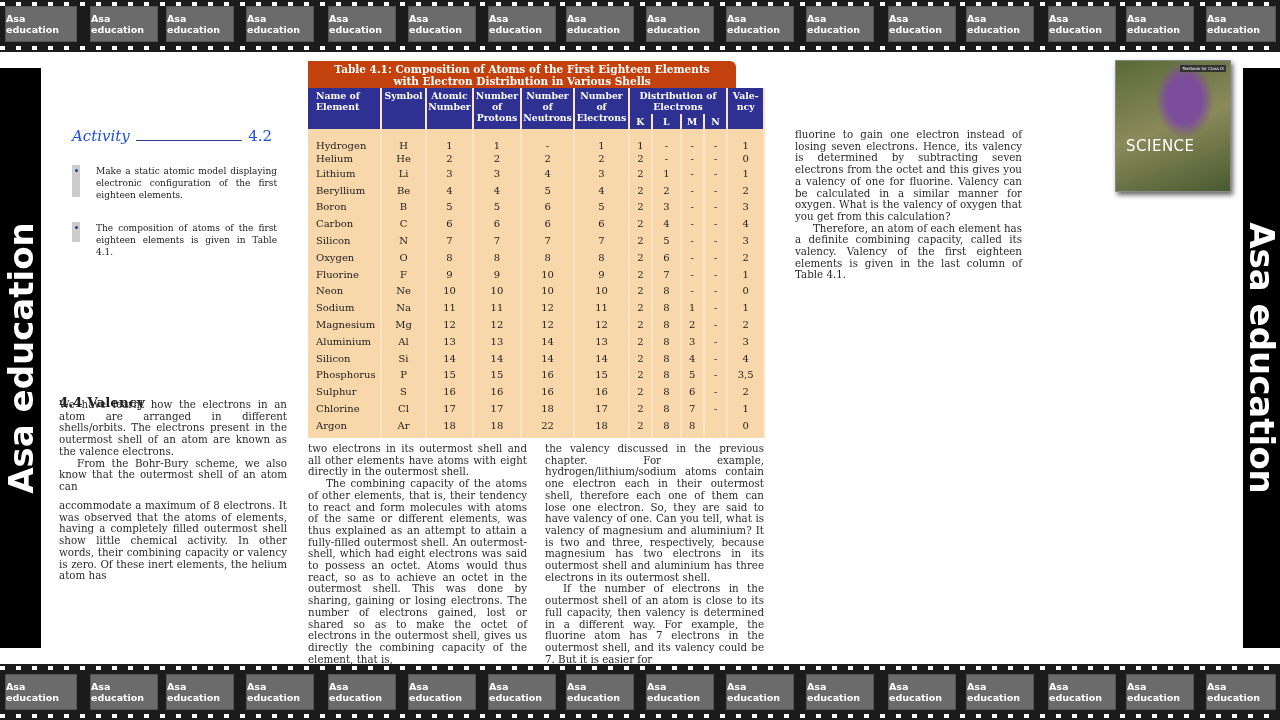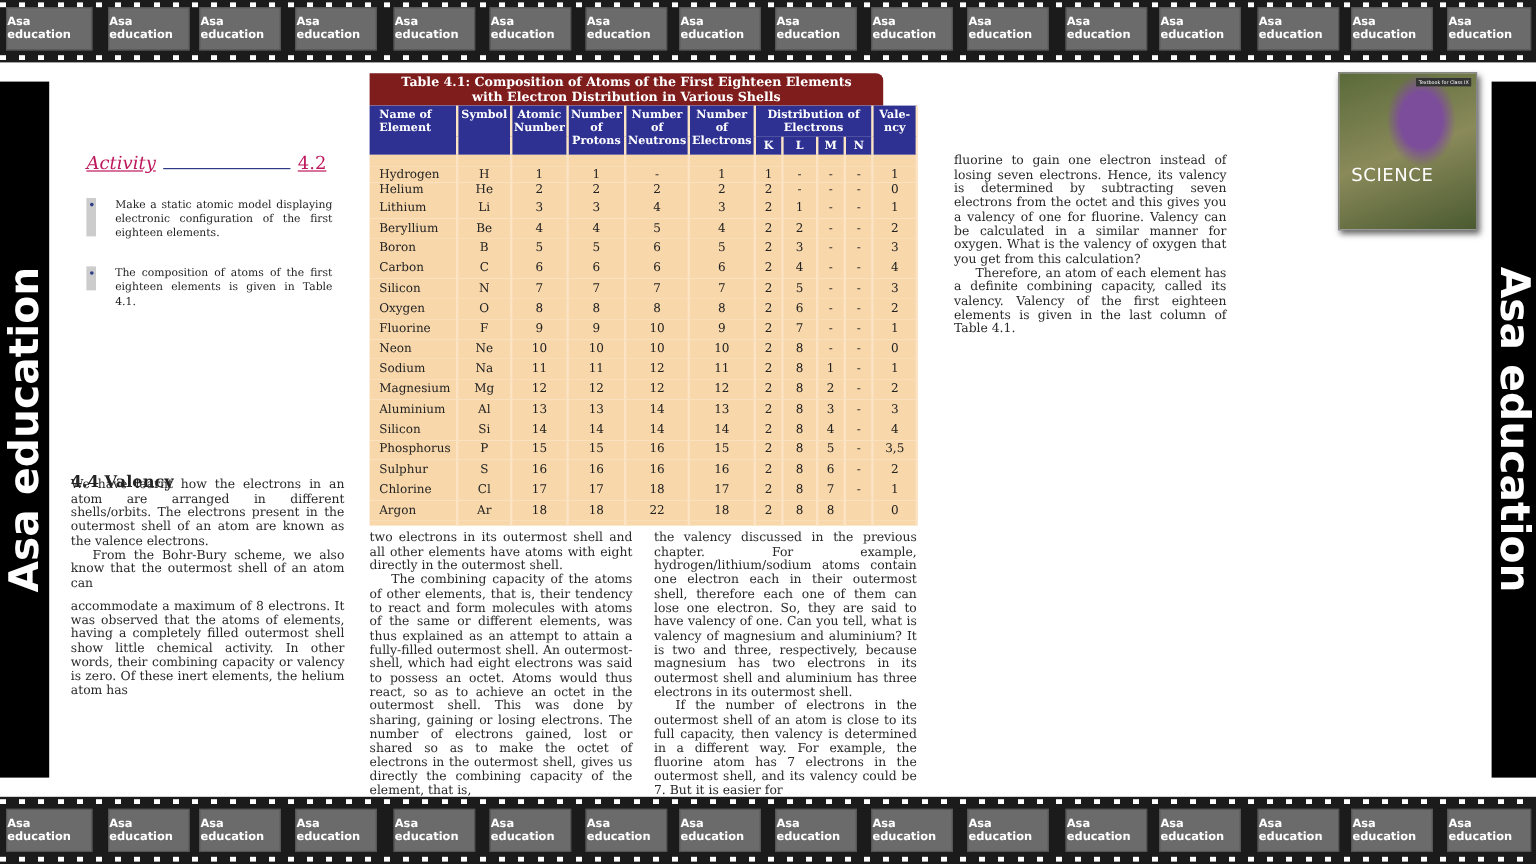--- a/index.html
+++ b/index.html
@@ -14,32 +14,32 @@
   .frame { position: absolute; height: 36px; background: #6b6b6b; color: #fff; font-family: "DejaVu Sans", sans-serif; font-size: 9.5px; font-weight: bold;
     display: flex; align-items: center; justify-content: center; border: 1px solid #555; }
   .film.top .frame { top: 6px; }
   .film.bottom .frame { top: 10px; }
   .side { position: absolute; top: 68px; height: 580px; background: #000; color: #fff; font-family: "DejaVu Sans", sans-serif; font-weight: bold; font-size: 34px; display: flex; align-items: center; justify-content: center; }
   .side.left { left: 0; width: 41px; }
   .side.right { left: 1243px; width: 37px; }
   .side span { white-space: nowrap; }
   .side.left span { transform: rotate(-90deg); }
   .side.right span { transform: rotate(90deg); }
-  .activity { position: absolute; left: 72px; top: 127px; width: 200px; color: #be185d; font-style: italic; font-size: 15px; display: flex; justify-content: space-between; align-items: baseline; text-decoration: underline; }
+  .activity { position: absolute; left: 72px; top: 127px; width: 200px; color: #1d4ed8; font-style: italic; font-size: 15px; display: flex; justify-content: space-between; align-items: baseline; }
   .activity .line { flex: 1; border-bottom: 1px solid #2d3a85; margin: 0 6px; height: 12px; }
   .activity .num { font-style: normal; }
   .bullet { position: absolute; left: 72px; width: 205px; font-size: 9px; line-height: 12px; }
   .bullet .bar { position: absolute; left: 0; top: 0; width: 8px; background: #ccc; }
   .bullet .bar::after { content: ""; position: absolute; left: 3px; top: 4px; width: 3px; height: 3px; background: #2d3a85; border-radius: 50%; }
   .bullet p { margin-left: 24px; text-align: justify; }
   .sec-title { position: absolute; left: 59px; top: 374px; font-size: 13.5px; font-weight: bold; color: #222; margin-top: 20px; }
   .para { position: absolute; font-size: 10.3px; line-height: 11.7px; text-align: justify; color: #2a2a2a; }
   .para .ind { text-indent: 18px; }
   .table-wrap { position: absolute; left: 308px; top: 61px; width: 457px; }
-  .tbl-title { background: #7f1d1d; color: #fff; font-weight: bold; font-size: 10.5px; text-align: center; line-height: 12px; padding: 2px 4px 1px; width: 428px; border-radius: 0 6px 0 0; }
+  .tbl-title { background: #c2410c; color: #fff; font-weight: bold; font-size: 10.5px; text-align: center; line-height: 12px; padding: 2px 4px 1px; width: 428px; border-radius: 0 6px 0 0; }
   table { border-collapse: collapse; width: 457px; font-size: 10px; }
   th { background: #2e3192; color: #fff; font-size: 9.3px; font-weight: bold; line-height: 11px; vertical-align: top; padding: 2px 1px; border-right: 2px solid #fbe3c3; }
   td { background: #f8d7ab; text-align: center; border-right: 2px solid #fbe3c3; padding: 0 1px; height: 16.8px; }
   td.name { text-align: left; padding-left: 8px; }
   tr.gap td { height: 10px; }
   .cover { position: absolute; left: 1115px; top: 60px; width: 116px; height: 132px; border: 1px solid #888; box-shadow: 2px 3px 5px #666;
     background: radial-gradient(ellipse at 60% 30%, #7c4d9a 0 18%, transparent 30%), linear-gradient(160deg, #5a6a3a, #8a8a5a 50%, #4a5a30); overflow: hidden; }
   .cover .tag { position: absolute; right: 4px; top: 4px; font-family: "DejaVu Sans", sans-serif; font-size: 4px; color: #fff; background: #333; padding: 1px 2px; }
   .cover .title { position: absolute; left: 10px; top: 76px; color: #fff; font-family: "DejaVu Sans", sans-serif; font-size: 15px; letter-spacing: 0.5px; }
 </style>

